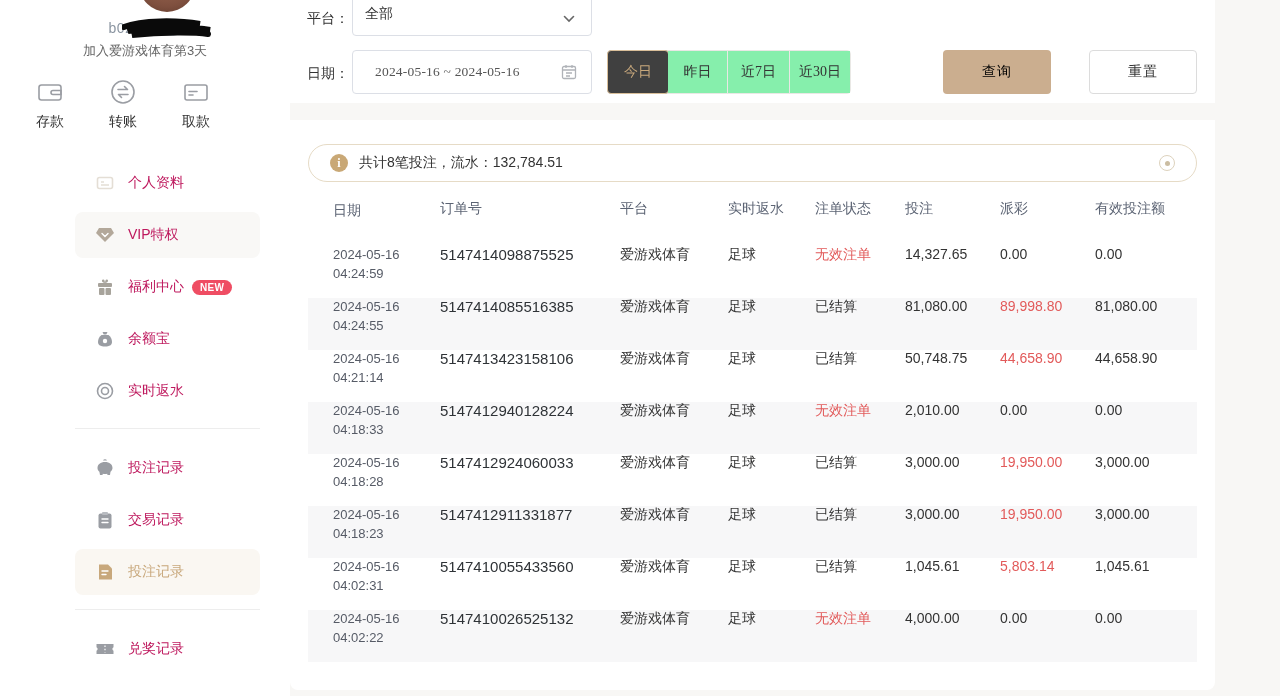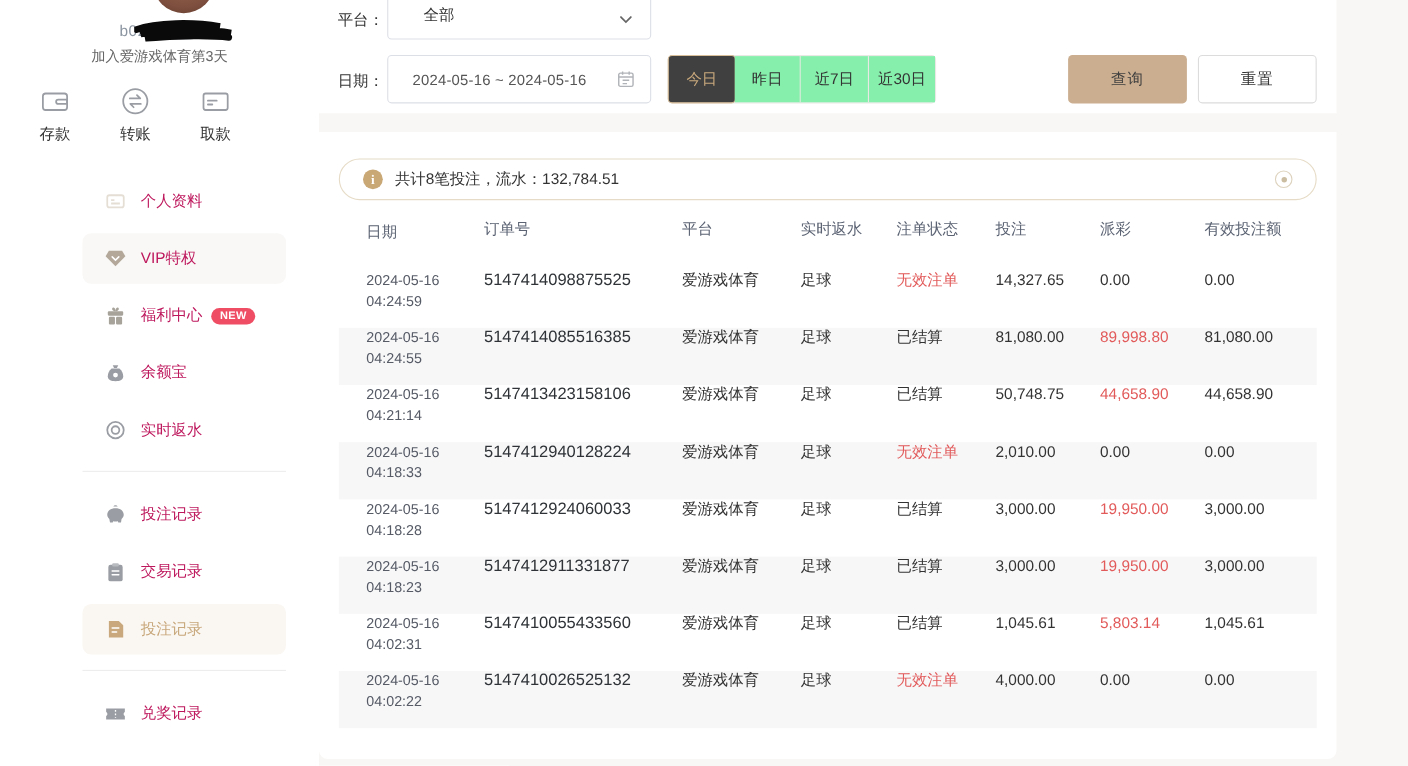--- a/index.html
+++ b/index.html
@@ -27,42 +27,42 @@
   .menu-item .mi-label { margin-left:13px; font-size:14px; color:#be185d; }
   .menu-item.soft { background:#f9f8f6; }
   .menu-item.active { background:#faf7f2; }
   .menu-item.active .mi-label { color:#c8a87c; }
   .new-badge { margin-left:8px; background:#ef4d63; color:#fff; font-size:10px; font-weight:bold;
     padding:2px 8px; border-radius:9px; letter-spacing:.3px; }
   .menu-divider { height:1px; background:#ededed; margin:14px 0 16px 0; }
 
   
   .main { position:absolute; left:290px; top:0; width:990px; height:696px; background:#f8f7f5; }
-  .filter-card { position:absolute; left:0; top:0; width:925px; height:103px; background:#fff; }
+  .filter-card { position:absolute; left:0; top:0; width:925px; height:103px; background:#fff;font-family:Liberation Serif, serif; }
   .flabel { position:absolute; left:17px; font-size:14px; color:#333; }
   .platform-select { position:absolute; left:62px; top:-8px; width:240px; height:44px; background:#fff;
     border:1px solid #dcdfe6; border-radius:4px; display:flex; align-items:center; cursor:pointer; }
-  .platform-select .sel-text { margin-left:32px; font-size:14px; color:#333; }
+  .platform-select .sel-text { margin-left:12px; font-size:14px; color:#333; }
   .chevron { position:absolute; right:16px; top:50%; margin-top:-5px; }
   .date-input { position:absolute; left:62px; top:50px; width:240px; height:44px; background:#fff;
     border:1px solid #dcdfe6; border-radius:4px; display:flex; align-items:center; cursor:pointer; }
   .date-input .date-text { margin-left:22px; font-size:13.5px; color:#555; letter-spacing:.2px; }
   .cal-icon { position:absolute; right:14px; top:50%; margin-top:-8px; }
 
   .seg-group { position:absolute; left:317px; top:50px; height:44px; display:flex;
     border:1px solid #e9e8e5; border-radius:4px; background:#fff; overflow:visible; }
   .seg-btn { width:60px; height:100%; display:flex; align-items:center; justify-content:center;
     font-size:14px; color:#333; border-right:1px solid #e9e8e5; cursor:pointer; background:#86efac; }
   .seg-btn:last-child { border-right:none; }
   .seg-btn.active { color:#c8a87c; border:1px solid #d9bf9a; border-radius:4px; margin:-1px; height:44px; width:62px; background:#404040; }
   .seg-btn:nth-child(3) { width:62px; }
 
   .btn { position:absolute; top:50px; width:108px; height:44px; border-radius:4px; font-size:14px;
     display:flex; align-items:center; justify-content:center; cursor:pointer; }
-  .btn-query { left:681px; background:#cbae8f; color:#404040; letter-spacing:1px; }
+  .btn-query { left:653px; background:#cbae8f; color:#000000; letter-spacing:1px; }
   .btn-reset { left:799px; background:#fff; border:1px solid #dcdcdc; color:#333; letter-spacing:1px; }
 
   .table-card { position:absolute; left:0; top:120px; width:925px; height:570px; background:#fff; border-radius:0 0 8px 8px; }
   .summary-bar { position:absolute; left:18px; top:24px; width:889px; height:38px; border:1px solid #e6dbc6;
     border-radius:19px; display:flex; align-items:center; background:#fff; }
   .info-icon { width:18px; height:18px; border-radius:50%; background:#c9a876; color:#fff; font-size:12px;
     font-weight:bold; display:flex; align-items:center; justify-content:center; margin-left:21px;
     font-family:"Liberation Serif",serif; }
   .summary-text { margin-left:11px; font-size:14px; color:#333; }
   .target-icon { position:absolute; right:21px; top:50%; margin-top:-8px; width:16px; height:16px;

